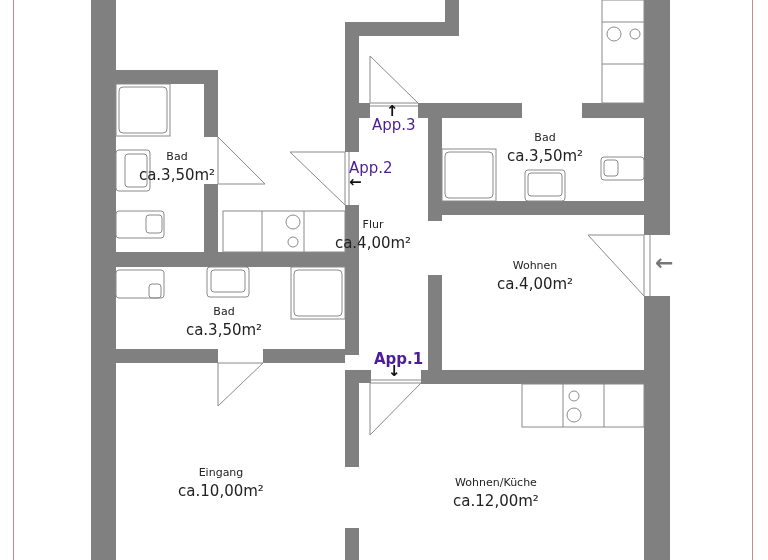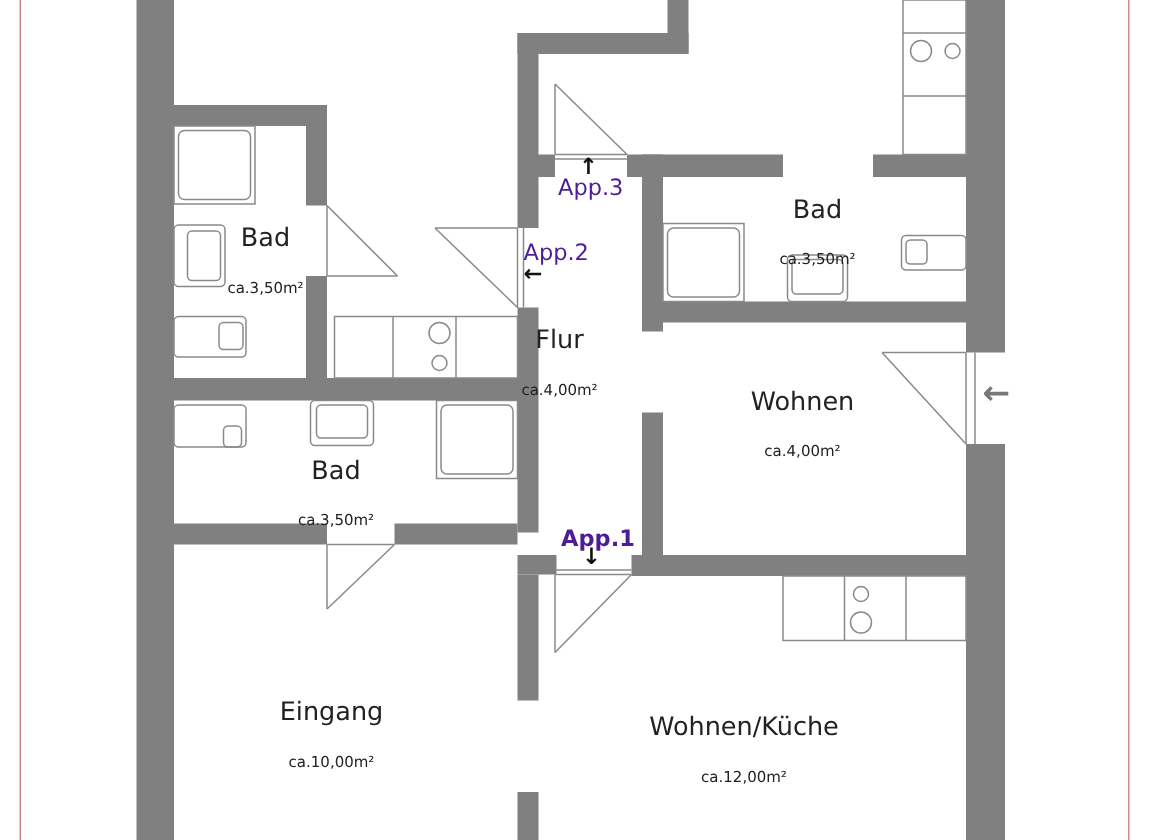--- a/index.html
+++ b/index.html
@@ -1,22 +1,22 @@
 <!DOCTYPE html>
 <html><head>
 <meta charset="utf-8">
 <style>
   html, body { margin:0; padding:0; background:#ffffff; }
   body { width:768px; height:560px; overflow:hidden; position:relative; font-family:"DejaVu Sans", sans-serif; }
   #plan { position:absolute; left:0; top:0; width:768px; height:560px; }
   .frame-left { position:absolute; left:13px; top:0; width:1px; height:560px; background:#c98a8a; }
   .frame-right { position:absolute; left:752px; top:0; width:1px; height:560px; background:#c98a8a; }
   .label { position:absolute; text-align:center; color:#222; line-height:1; white-space:nowrap; transform:translateX(-50%); }
-  .label .name { font-size:17px; display:block; }
-  .label .area { font-size:10px; display:block; margin-top:20px; }
+  .label .name { font-size:11px; display:block; }
+  .label .area { font-size:15px; display:block; margin-top:6px; }
   .app { position:absolute; font-size:15px; color:#4c1d95; white-space:nowrap; line-height:1; }
   .arrow { position:absolute; font-size:15px; color:#111; line-height:1; font-weight:bold; }
   .entry-arrow { position:absolute; font-size:22px; color:#777; line-height:1; font-weight:bold; }
 </style>
 </head>
 <body>
 
 <div class="frame-left"></div>
 <div class="frame-right"></div>
 

